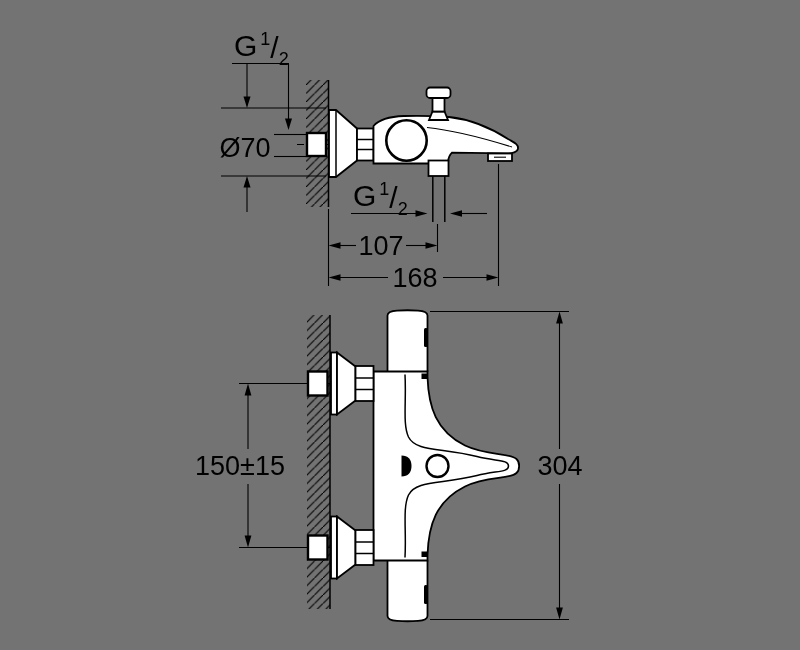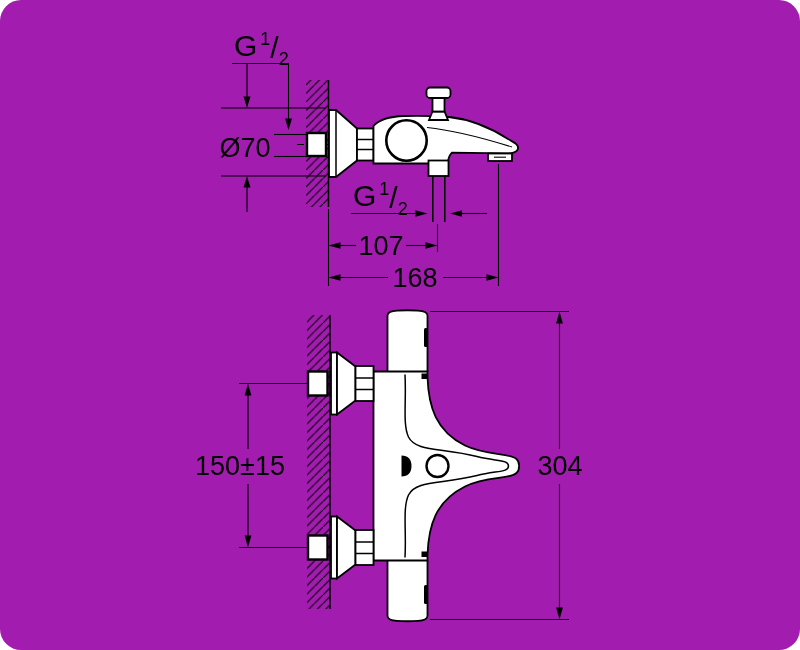--- a/index.html
+++ b/index.html
@@ -1,16 +1,16 @@
 <!DOCTYPE html>
 <html><head>
 <meta charset="utf-8">
 <style>
   html,body{margin:0;padding:0;background:#ffffff;}
-  .stage{width:800px;height:650px;background:#a21caf;position:relative;font-family:"Liberation Sans",sans-serif;border-radius:21px;}
+  .stage{width:800px;height:650px;background:#737373;position:relative;font-family:"Liberation Sans",sans-serif;}
   svg{display:block;}
   text{fill:#000;font-family:"Liberation Sans",sans-serif;}
   .dimtext{font-size:27px;}
   .gtext{font-size:30px;}
   .thin{stroke:#000;stroke-width:1.1;fill:none;}
   .med{stroke:#000;stroke-width:1.5;fill:none;}
   .outline{stroke:#000;stroke-width:1.8;fill:#fff;}
   .bold{stroke:#000;stroke-width:2.4;fill:#fff;}
   .arrow{fill:#000;stroke:none;}
   .centerline{stroke:#000;stroke-width:1;fill:none;stroke-dasharray:7 2.5 1.5 2.5;}

